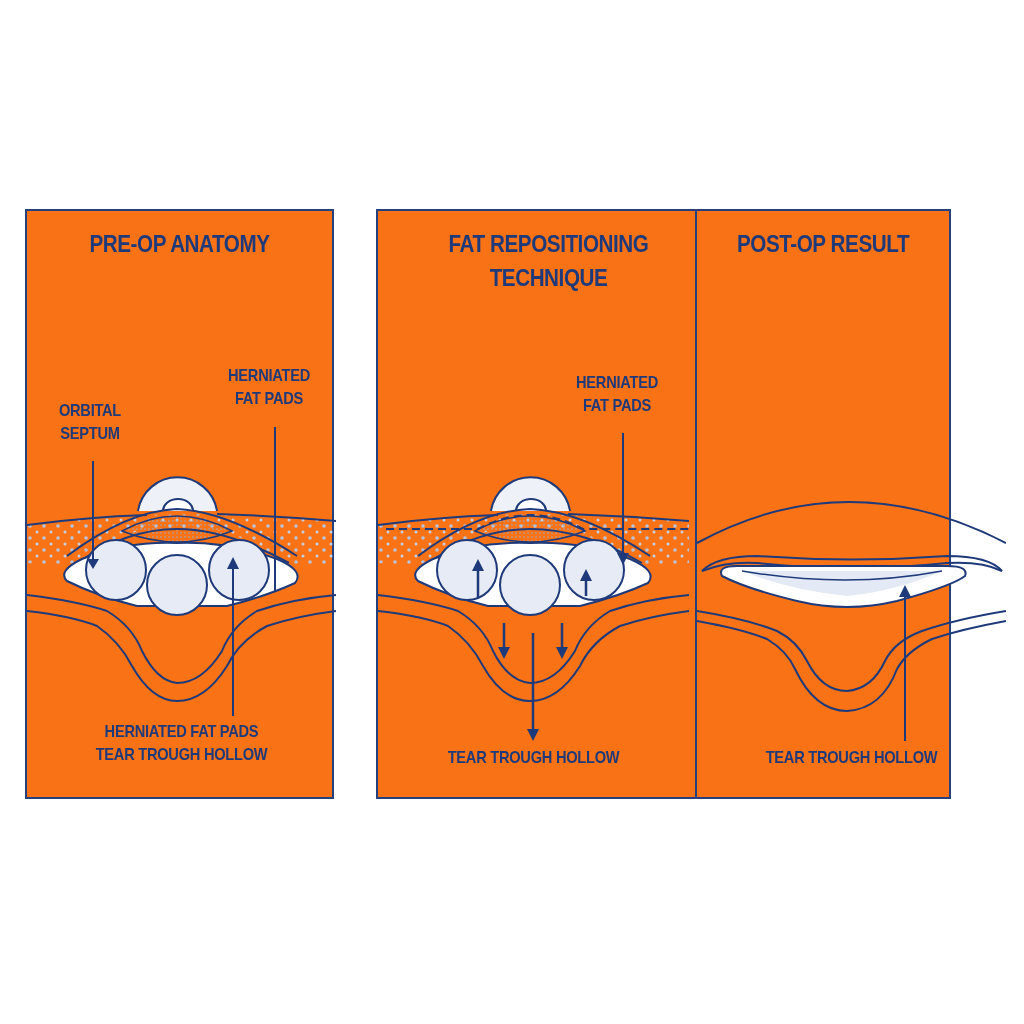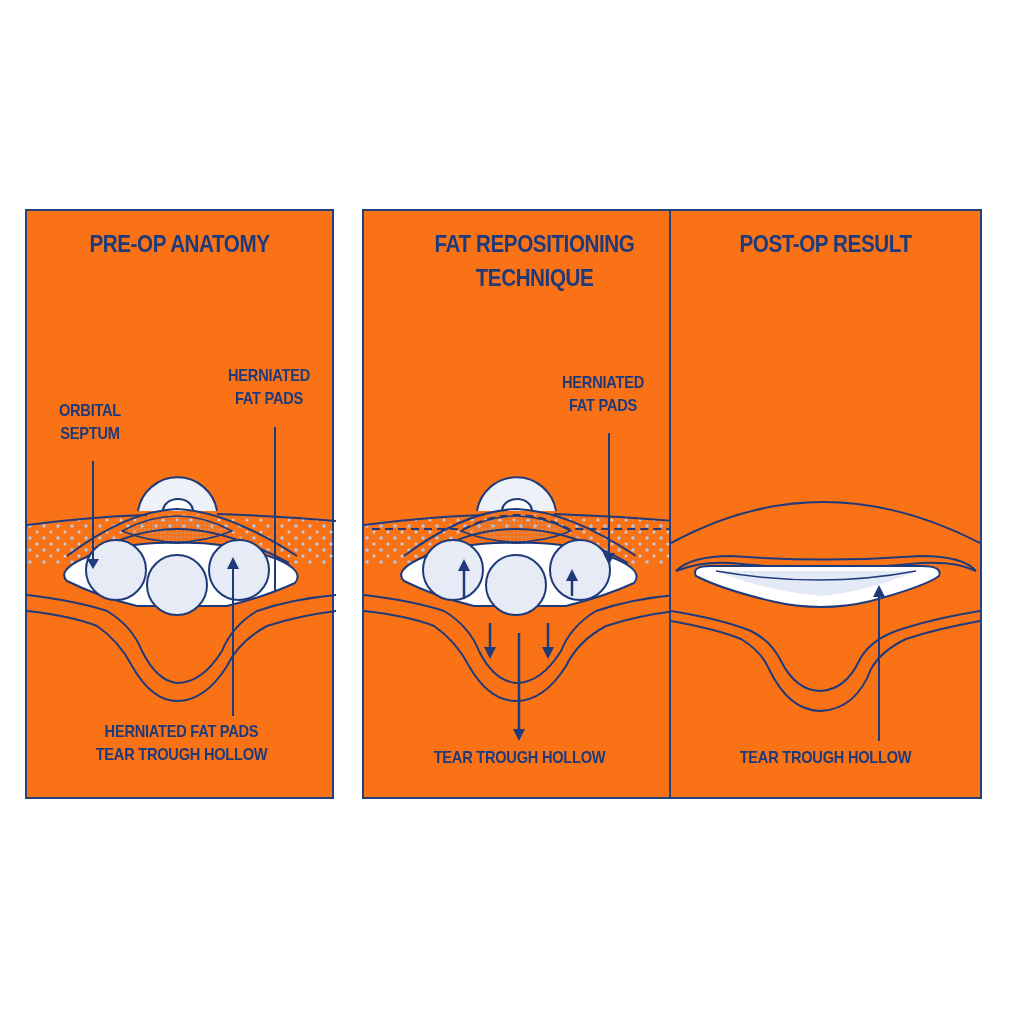--- a/index.html
+++ b/index.html
@@ -61,21 +61,21 @@
   <div class="label" style="left:187px; top:153px; width:110px;">
     <div>HERNIATED</div>
     <div>FAT PADS</div>
   </div>
   <div class="label" style="left:0; top:509px; width:309px;">
     <div>HERNIATED FAT PADS</div>
     <div>TEAR TROUGH HOLLOW</div>
   </div>
 </div>
 
-<div class="panel" style="left:362px; width:345px;">
+<div class="panel" style="left:376px; width:345px;">
   <svg width="311" height="590" viewBox="0 0 311 590">
     <defs>
       <pattern id="dots2" width="14" height="12" patternUnits="userSpaceOnUse">
         <circle cx="3" cy="3" r="1.8" fill="#b8c4dc"></circle>
         <circle cx="10" cy="9" r="1.5" fill="#c6d0e4"></circle>
       </pattern>
       <pattern id="stip2" width="4" height="4" patternUnits="userSpaceOnUse">
         <circle cx="2" cy="2" r="0.8" fill="#9aa8c8"></circle>
       </pattern>
     </defs>
@@ -115,21 +115,21 @@
     <div>FAT REPOSITIONING</div>
     <div>TECHNIQUE</div>
   </div>
   <div class="label" style="left:184px; top:160px; width:110px;">
     <div>HERNIATED</div>
     <div>FAT PADS</div>
   </div>
   <div class="label" style="left:0; top:535px; width:311px;">TEAR TROUGH HOLLOW</div>
 </div>
 
-<div class="panel" style="left:669px; width:313px;">
+<div class="panel" style="left:695px; width:256px;">
   <svg width="309" height="590" viewBox="0 0 309 590">
 
     <path d="M0 332 Q150 250 309 332" fill="none" stroke="#1f3a7a" stroke-width="2"></path>
 
     <path d="M5 360 Q20 345 60 345 Q155 352 250 345 Q292 345 305 360" fill="none" stroke="#1f3a7a" stroke-width="2"></path>
     <path d="M5 360 Q30 350 60 352 Q155 362 250 352 Q285 350 305 360" fill="none" stroke="#1f3a7a" stroke-width="2"></path>
 
     <path d="M25 365 Q20 355 40 355 L250 355 Q272 355 268 365 Q255 375 200 390 Q150 402 100 390 Q50 378 25 365 Z" fill="#fff" stroke="#1f3a7a" stroke-width="2"></path>
     <path d="M45 360 L245 360 Q200 380 150 385 Q95 380 45 360 Z" fill="#e4eaf5" stroke="none"></path>
     <path d="M45 360 Q150 378 245 360" fill="none" stroke="#1f3a7a" stroke-width="1.5"></path>

